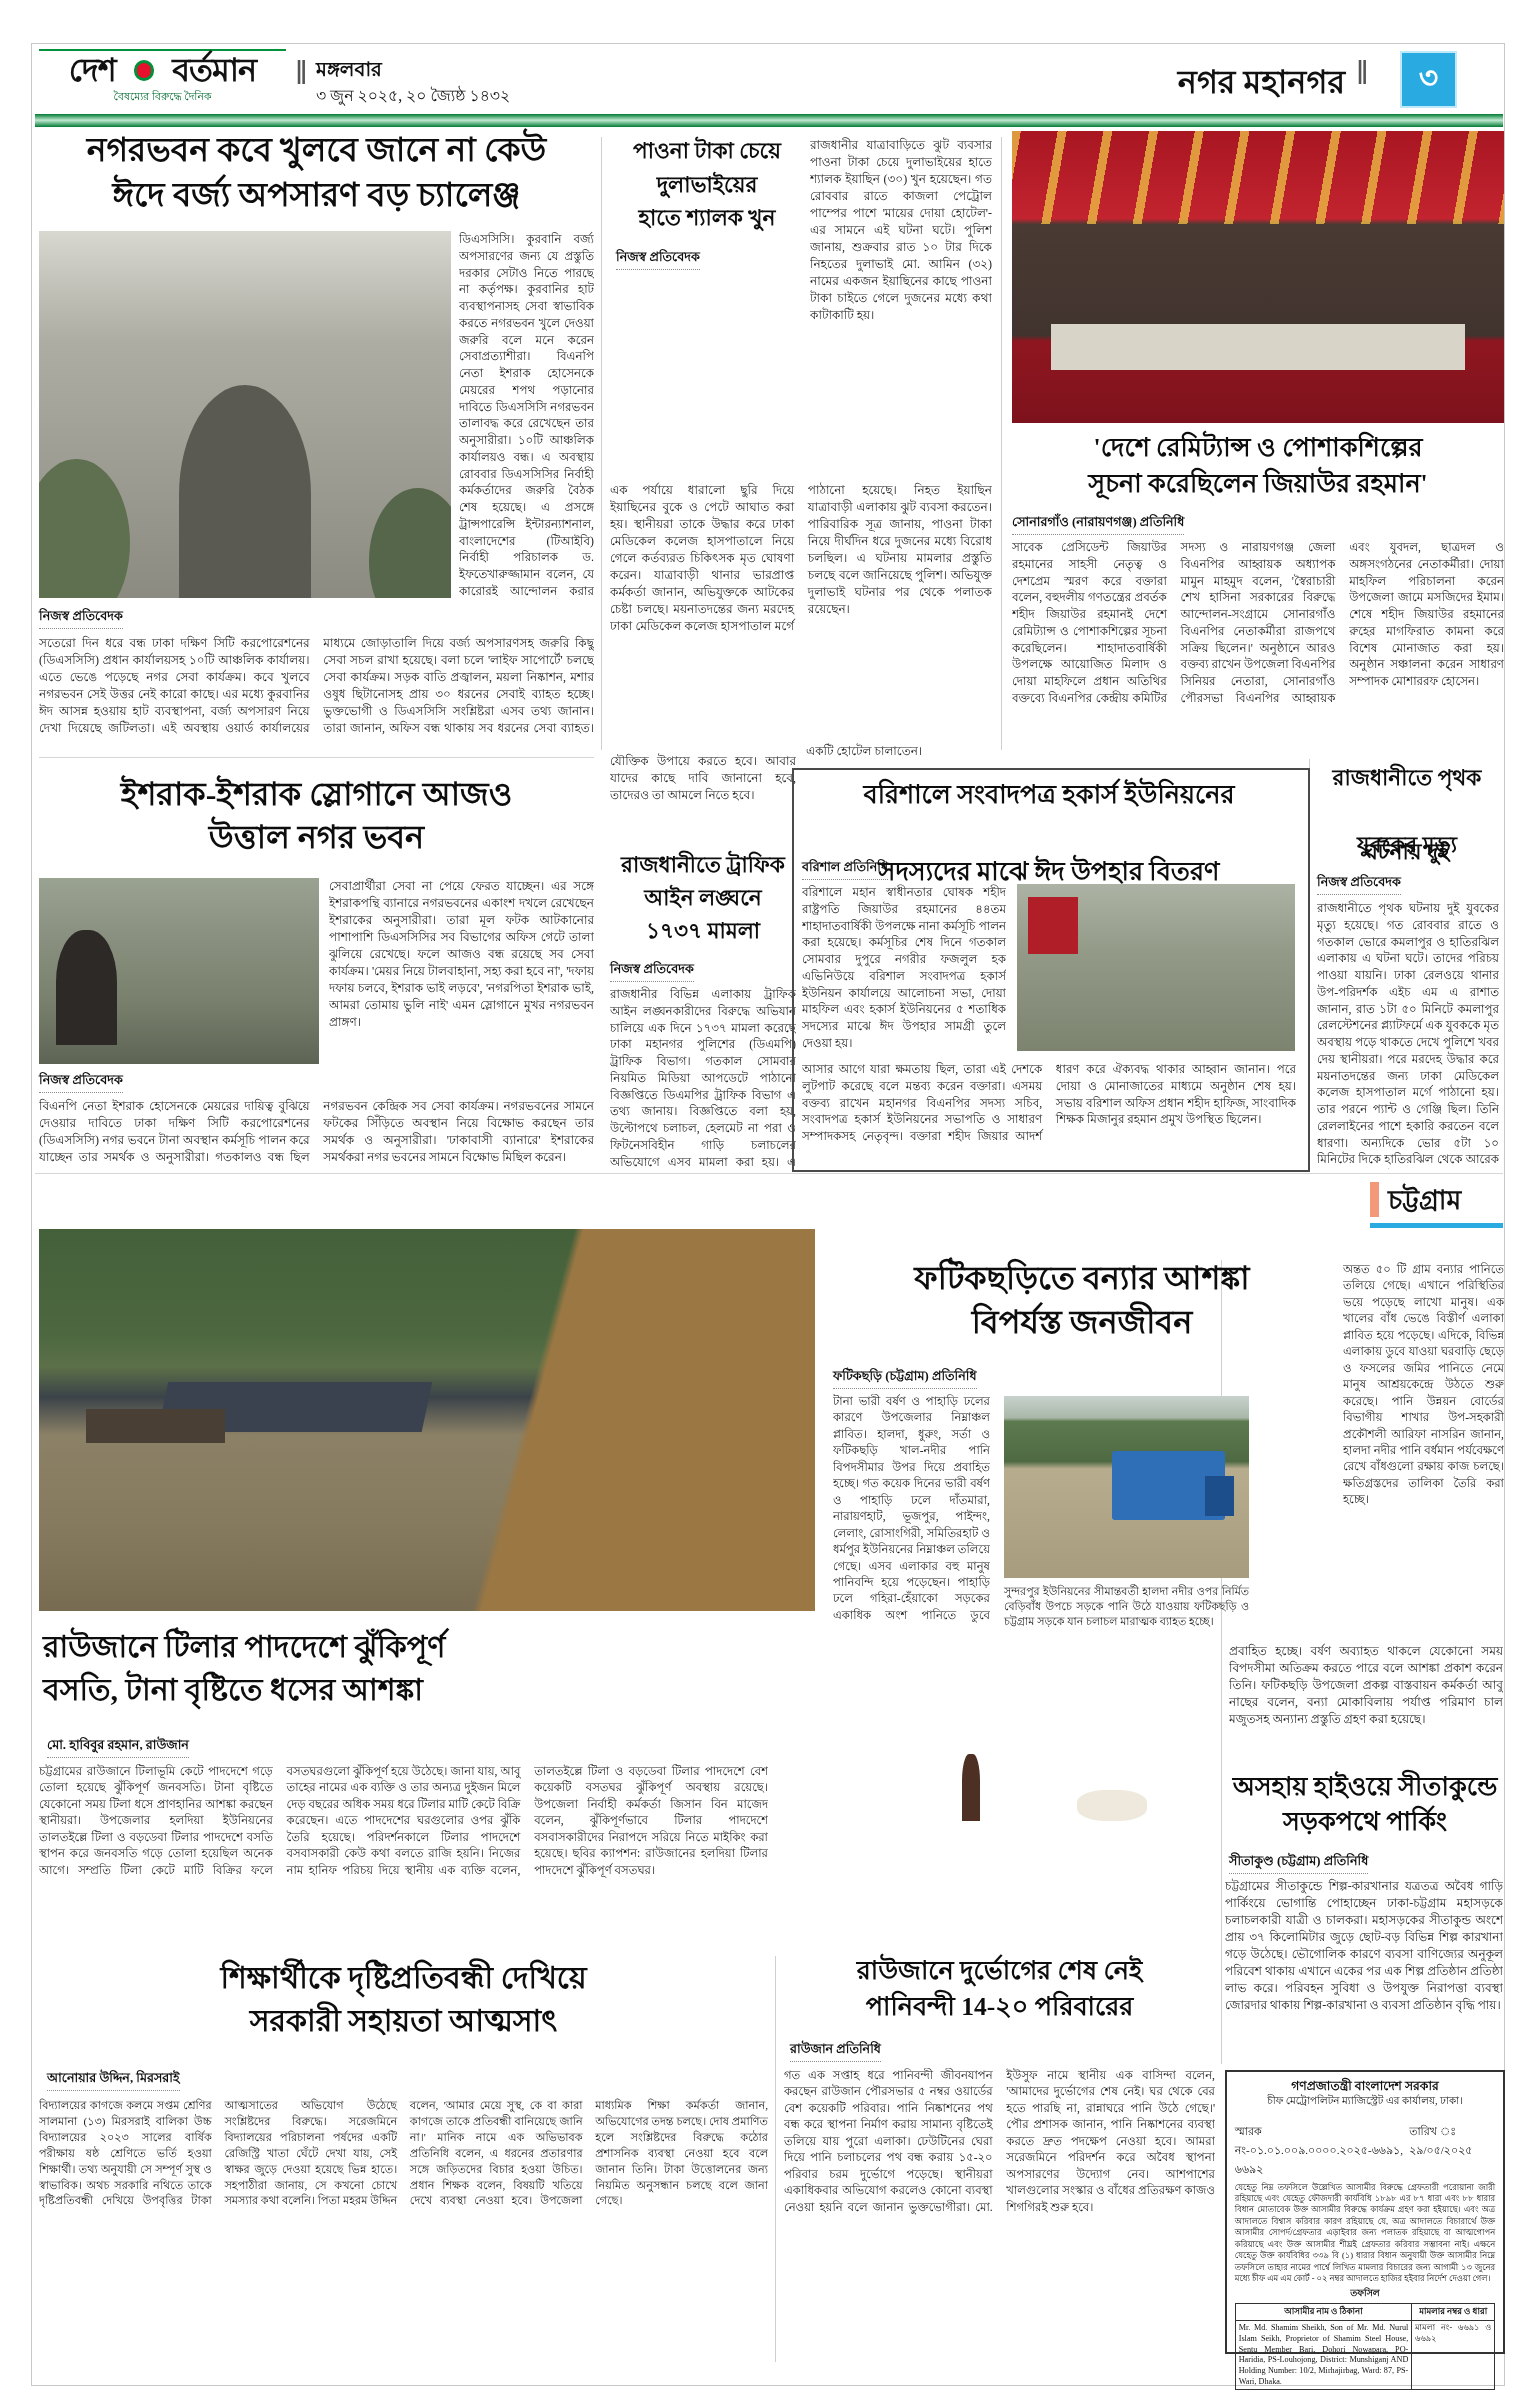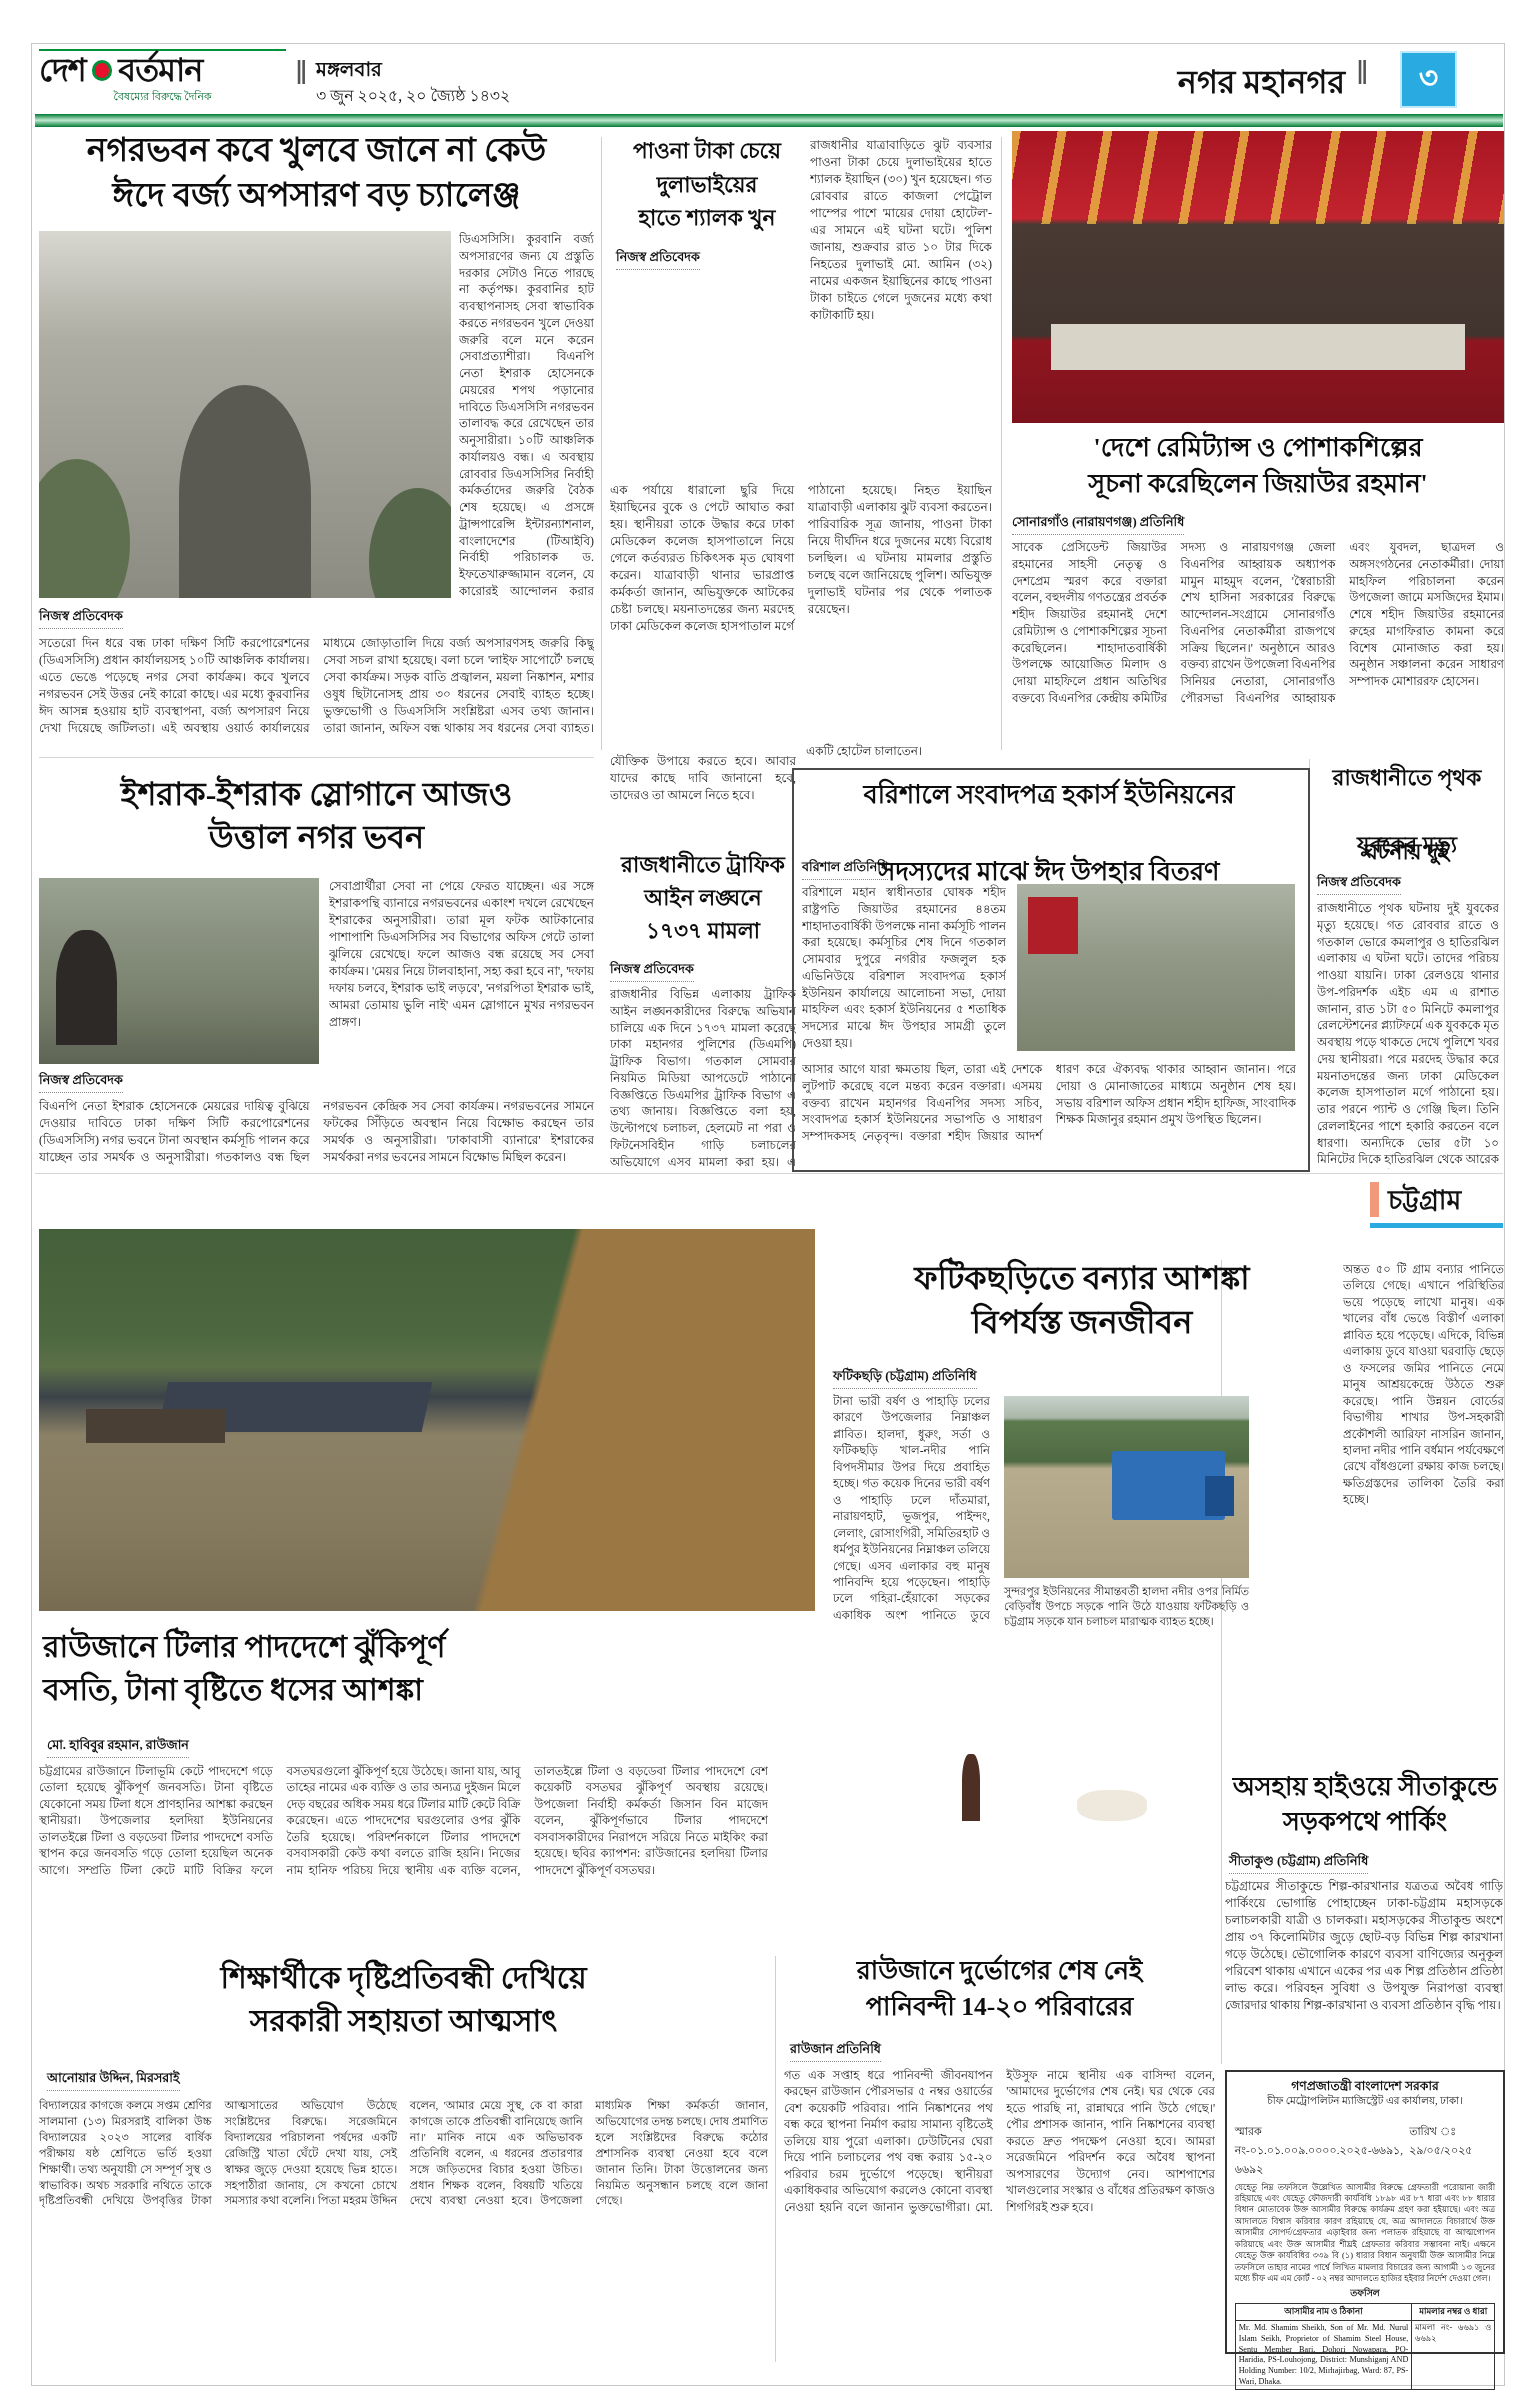--- a/index.html
+++ b/index.html
@@ -15,21 +15,21 @@
   .byline{font-weight:bold;font-size:12.7px;border-bottom:1px dotted #8a8a8a;display:inline-block;padding-bottom:1px;}
   .bodytext{font-size:12px;line-height:1.42;text-align:justify;color:#1c1c1c;overflow:hidden;}
   .cols2{column-count:2;column-gap:13.7px;}
   .cols3{column-count:3;column-gap:13.7px;}
   .cols4{column-count:4;column-gap:12.7px;}
   .vr{position:absolute;width:1px;background:#cfcfcb;}
   .hrz{position:absolute;height:1px;background:#d6d6d2;}
   .photo{position:absolute;overflow:hidden;}
   
   .logoblock{position:absolute;left:39px;top:49px;width:247px;height:63px;border-top:2.9px solid #00913a;border-bottom:2.9px solid #00913a;text-align:center;}
-  .logoline{font-size:32px;font-weight:800;line-height:39px;letter-spacing:-1px;display:flex;align-items:center;gap:6px;}
+  .logoline{font-size:32px;font-weight:800;line-height:39px;letter-spacing:-1px;display:flex;align-items:center;justify-content:center;gap:18px;}
   .logodot{display:inline-block;width:20.6px;height:20.6px;border-radius:50%;background:#e8112d;border:3.9px solid #00913a;box-sizing:border-box;}
   .tagline{font-size:10.8px;color:#006b2f;line-height:13.7px;}
   .sep{font-size:33px;color:#555;font-weight:bold;}
   .pagebox{position:absolute;left:1400px;top:51px;width:57px;height:57px;background:#29abe2;border:2.9px solid #bfe8f8;box-sizing:border-box;color:#fff;font-size:30px;font-weight:bold;display:flex;align-items:center;justify-content:center;}
   .greenbar{position:absolute;left:35px;top:114px;width:1468px;height:12.7px;background:linear-gradient(180deg,#007a33 0%,#bfe9d0 48%,#007a33 100%);}
   
   .boxart{position:absolute;border:2px solid #4a4a4a;}
   .capt{font-size:11px;line-height:1.35;text-align:justify;color:#222;}
   
   .seclabel{font-size:26.5px;font-weight:bold;}
@@ -169,20 +169,21 @@
   <div class="abs hd hd-lg" style="left:829px;top:1260px;width:506px;font-size:32px;">ফটিকছড়িতে বন্যার আশঙ্কা</div>
   <div class="abs hd hd-lg" style="left:829px;top:1304px;width:506px;font-size:32px;">বিপর্যস্ত জনজীবন</div>
   <div class="abs" style="left:833px;top:1366px;"><span class="byline">ফটিকছড়ি (চট্টগ্রাম) প্রতিনিধি</span></div>
   <div class="abs bodytext" style="left:833px;top:1394px;width:157px;height:229px;font-size:11.6px;">টানা ভারী বর্ষণ ও পাহাড়ি ঢলের কারণে উপজেলার নিম্নাঞ্চল প্লাবিত। হালদা, ধুরুং, সর্তা ও ফটিকছড়ি খাল-নদীর পানি বিপদসীমার উপর দিয়ে প্রবাহিত হচ্ছে। গত কয়েক দিনের ভারী বর্ষণ ও পাহাড়ি ঢলে দাঁতমারা, নারায়ণহাট, ভূজপুর, পাইন্দং, লেলাং, রোসাংগিরী, সমিতিরহাট ও ধর্মপুর ইউনিয়নের নিম্নাঞ্চল তলিয়ে গেছে। এসব এলাকার বহু মানুষ পানিবন্দি হয়ে পড়েছেন। পাহাড়ি ঢলে গহিরা-হেঁয়াকো সড়কের একাধিক অংশ পানিতে ডুবে যাওয়ায় যান চলাচল বন্ধ রয়েছে। বহু ঘরবাড়িতে পানি ঢুকে পড়ায় চরম দুর্ভোগে পড়েছেন বাসিন্দারা। বিভিন্ন গ্রামীণ সড়কে চলাচল বন্ধ হয়ে পড়েছে। এছাড়া নাজিরহাট পৌরসভা এলাকায় শতাধিক পরিবার পানিবন্দি রয়েছে।</div>
   <div class="photo ph-truck" style="left:1004px;top:1396px;width:245px;height:182px;">
     <div class="trk"></div>
     <div class="cab"></div>
   </div>
   <div class="abs capt" style="left:1004px;top:1584px;width:245px;height:78px;">সুন্দরপুর ইউনিয়নের সীমান্তবর্তী হালদা নদীর ওপর নির্মিত বেড়িবাঁধ উপচে সড়কে পানি উঠে যাওয়ায় ফটিকছড়ি ও চট্টগ্রাম সড়কে যান চলাচল মারাত্মক ব্যাহত হচ্ছে।</div>
   <div class="abs bodytext" style="left:1343px;top:1262px;width:161px;height:374px;font-size:11.6px;">অন্তত ৫০ টি গ্রাম বন্যার পানিতে তলিয়ে গেছে। এখানে পরিস্থিতির ভয়ে পড়েছে লাখো মানুষ। এক খালের বাঁধ ভেঙে বিস্তীর্ণ এলাকা প্লাবিত হয়ে পড়েছে। এদিকে, বিভিন্ন এলাকায় ডুবে যাওয়া ঘরবাড়ি ছেড়ে ও ফসলের জমির পানিতে নেমে মানুষ আশ্রয়কেন্দ্রে উঠতে শুরু করেছে। পানি উন্নয়ন বোর্ডের বিভাগীয় শাখার উপ-সহকারী প্রকৌশলী আরিফা নাসরিন জানান, হালদা নদীর পানি বর্ধমান পর্যবেক্ষণে রেখে বাঁধগুলো রক্ষায় কাজ চলছে। ক্ষতিগ্রস্তদের তালিকা তৈরি করা হচ্ছে।</div>
+  <div class="abs bodytext" style="left:1229px;top:1643px;width:274px;height:122px;">প্রবাহিত হচ্ছে। বর্ষণ অব্যাহত থাকলে যেকোনো সময় বিপদসীমা অতিক্রম করতে পারে বলে আশঙ্কা প্রকাশ করেন তিনি। ফটিকছড়ি উপজেলা প্রকল্প বাস্তবায়ন কর্মকর্তা আবু নাছের বলেন, বন্যা মোকাবিলায় পর্যাপ্ত পরিমাণ চাল মজুতসহ অন্যান্য প্রস্তুতি গ্রহণ করা হয়েছে।</div>
 
   <div class="abs hd" style="left:43px;top:1629px;width:561px;font-size:30px;text-align:left;">রাউজানে টিলার পাদদেশে ঝুঁকিপূর্ণ</div>
   <div class="abs hd" style="left:43px;top:1672px;width:561px;font-size:30px;text-align:left;">বসতি, টানা বৃষ্টিতে ধসের আশঙ্কা</div>
   <div class="abs" style="left:47px;top:1735px;"><span class="byline">মো. হাবিবুর রহমান, রাউজান</span></div>
   <div class="abs bodytext cols3" style="left:39px;top:1764px;width:729px;height:186px;font-size:11.6px;">চট্টগ্রামের রাউজানে টিলাভূমি কেটে পাদদেশে গড়ে তোলা হয়েছে ঝুঁকিপূর্ণ জনবসতি। টানা বৃষ্টিতে যেকোনো সময় টিলা ধসে প্রাণহানির আশঙ্কা করছেন স্থানীয়রা। উপজেলার হলদিয়া ইউনিয়নের তালতইল্লে টিলা ও বড়ডেবা টিলার পাদদেশে বসতি স্থাপন করে জনবসতি গড়ে তোলা হয়েছিল অনেক আগে। সম্প্রতি টিলা কেটে মাটি বিক্রির ফলে বসতঘরগুলো ঝুঁকিপূর্ণ হয়ে উঠেছে। জানা যায়, আবু তাহের নামের এক ব্যক্তি ও তার অন্যত্র দুইজন মিলে দেড় বছরের অধিক সময় ধরে টিলার মাটি কেটে বিক্রি করেছেন। এতে পাদদেশের ঘরগুলোর ওপর ঝুঁকি তৈরি হয়েছে। পরিদর্শনকালে টিলার পাদদেশে বসবাসকারী কেউ কথা বলতে রাজি হয়নি। নিজের নাম হানিফ পরিচয় দিয়ে স্থানীয় এক ব্যক্তি বলেন, তালতইল্লে টিলা ও বড়ডেবা টিলার পাদদেশে বেশ কয়েকটি বসতঘর ঝুঁকিপূর্ণ অবস্থায় রয়েছে। উপজেলা নির্বাহী কর্মকর্তা জিসান বিন মাজেদ বলেন, ঝুঁকিপূর্ণভাবে টিলার পাদদেশে বসবাসকারীদের নিরাপদে সরিয়ে নিতে মাইকিং করা হয়েছে। ছবির ক্যাপশন: রাউজানের হলদিয়া টিলার পাদদেশে ঝুঁকিপূর্ণ বসতঘর।</div>
 
   <div class="photo ph-man" style="left:778px;top:1666px;width:439px;height:259px;">
     <div class="p"></div>
     <div class="cow"></div>
   </div>

